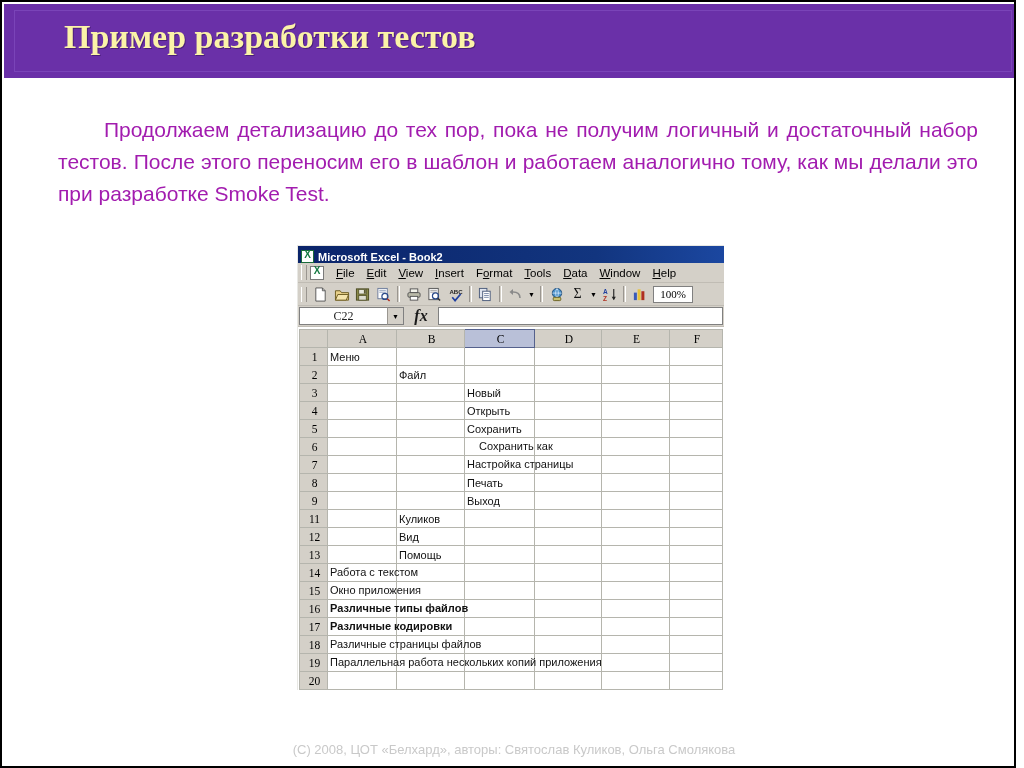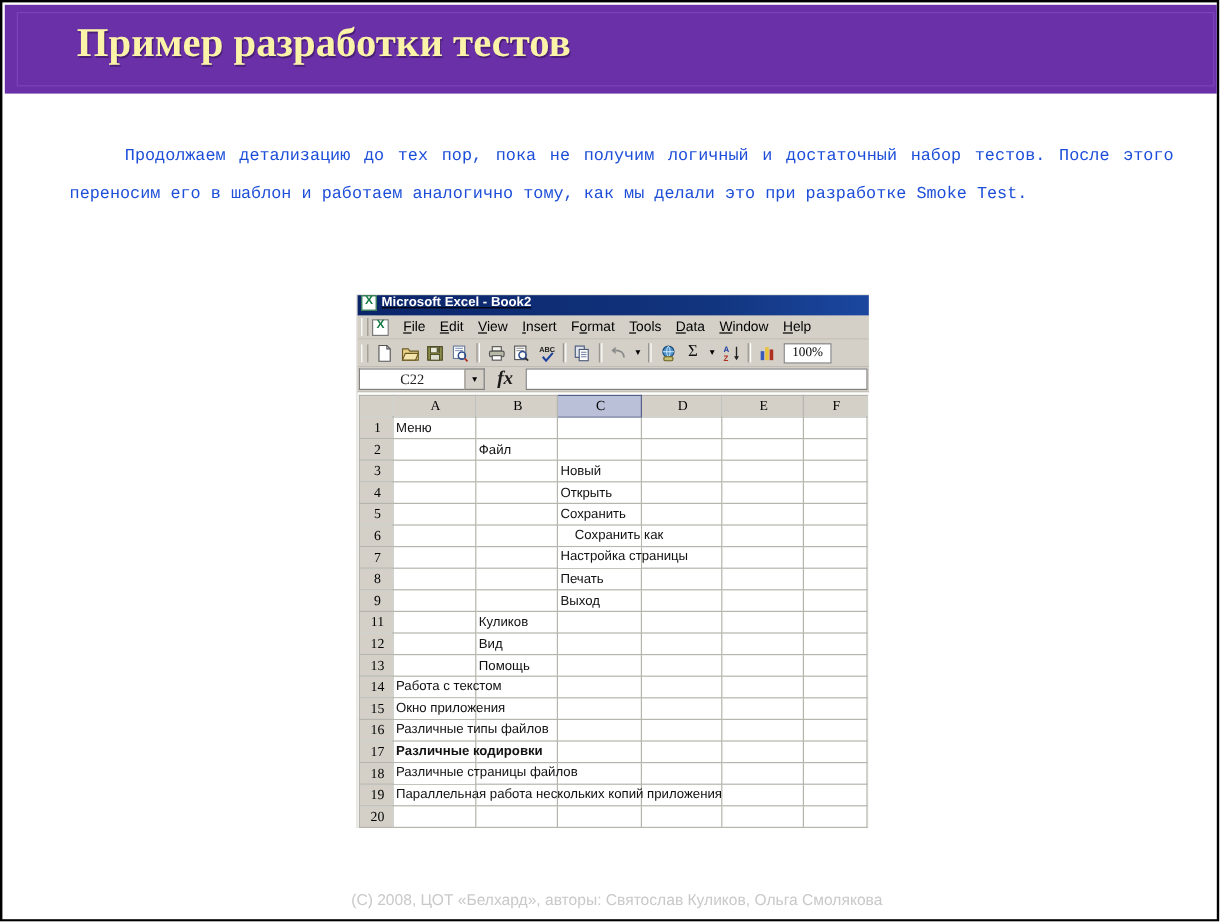--- a/index.html
+++ b/index.html
@@ -43,46 +43,45 @@
     white-space: nowrap;
     text-shadow: 1px 1px 0 #4a1f78;
     font-family: "Liberation Serif", serif;
   }
 
   
   #body-text {
     position: absolute;
     left: 56px; top: 112px;
     width: 920px;
-    font-size: 14px;
+    font-size: 21px;
     line-height: 32px;
-    color: #1d4ed8;
+    color: #a21caf;
     text-align: justify;
     text-indent: 46px;
-    font-family: Liberation Mono, monospace;
+    font-family: Liberation Sans, sans-serif;
   }
 
   
   #excel-window {
     position: absolute;
     left: 295px; top: 243px;
     width: 427px;
     background: #d4d0c8;
     border-top: 1px solid #e8e8e4;
     border-left: 1px solid #e8e8e4;
     box-sizing: border-box;
   }
   #excel-titlebar {
     height: 17px;
     background: linear-gradient(to right,#0a246A 0%, #12357f 70%, #1b47a0 100%);
     display: flex;
-    align-items: flex-start;
+    align-items: flex-end;
     padding-left: 3px;
     box-sizing: border-box;
-    text-decoration: underline;
   }
   #excel-titlebar .ttl {
     color: #ffffff;
     font-size: 11px;
     font-weight: bold;
     margin-left: 4px;
     white-space: nowrap;
     font-family: "Liberation Sans", sans-serif;
   }
   .xl-logo {
@@ -596,21 +595,21 @@
                 <span style="position: absolute; left: 2px; top: 2px; white-space: nowrap; background: transparent; z-index: 3;">Окно приложения</span>
               </td>
               <td class="cell"></td>
               <td class="cell"></td>
               <td class="cell"></td>
               <td class="cell"></td>
               <td class="cell"></td>
             </tr>
             <tr>
               <td class="rowhead">16</td>
-              <td class="cell" style="overflow: visible; position: relative;">
+              <td class="cell" style="overflow: visible; position: relative; font-weight: bold;">
                 <span style="position: absolute; left: 2px; top: 2px; white-space: nowrap; background: transparent; z-index: 3;">Различные типы файлов</span>
               </td>
               <td class="cell"></td>
               <td class="cell"></td>
               <td class="cell"></td>
               <td class="cell"></td>
               <td class="cell"></td>
             </tr>
             <tr>
               <td class="rowhead">17</td>

